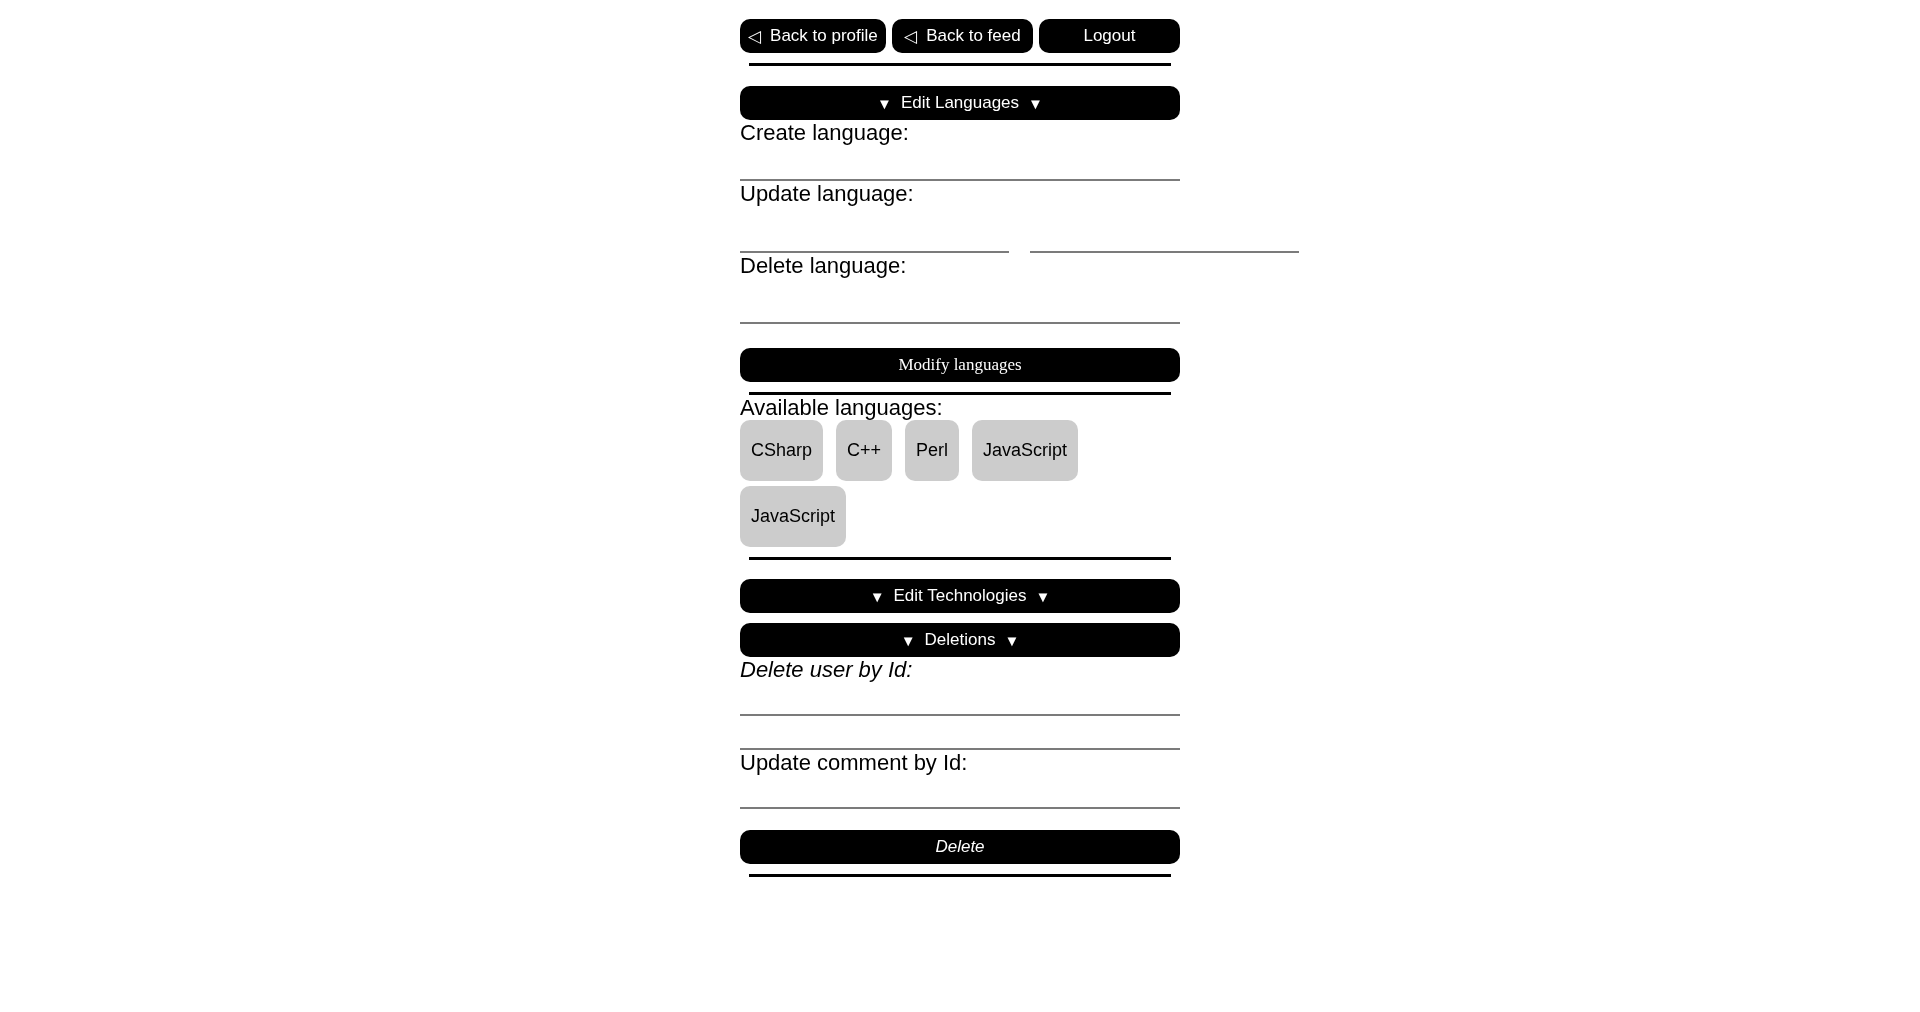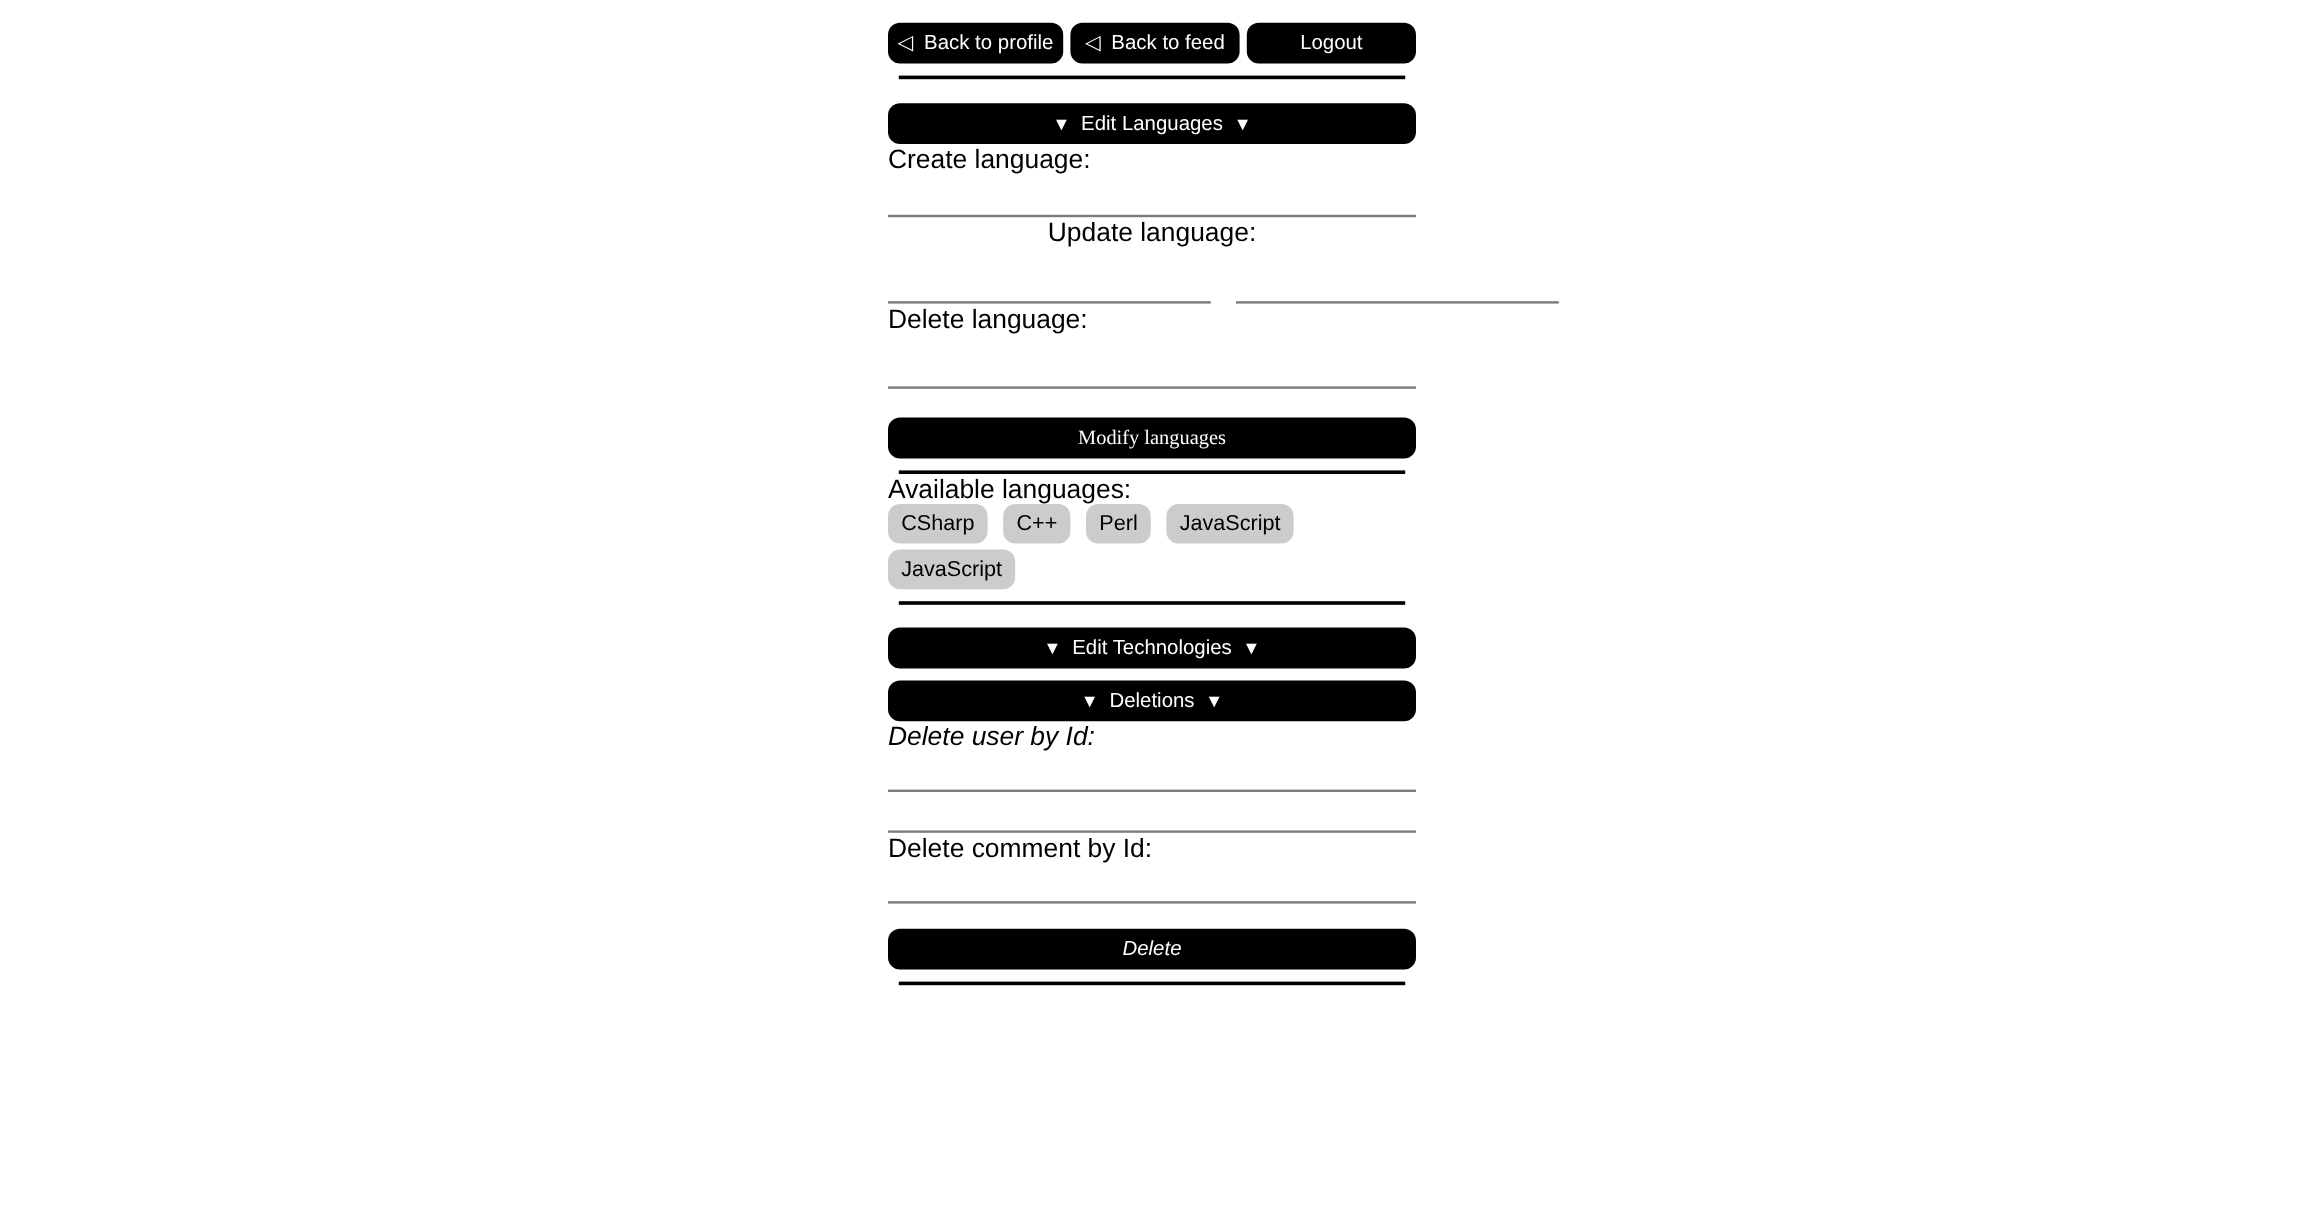--- a/index.html
+++ b/index.html
@@ -58,32 +58,32 @@
     font-size:20px;font-family:inherit;color:var(--text);
     border-radius:0;padding:0 2px;
   }
   .input-row{display:flex;gap:21px;}
   .input-row input.underline-input{flex:1;width:auto;}
 
   .chips{display:flex;flex-wrap:wrap;gap:5px 13px;align-items:flex-start;}
   .chip{
     background:var(--chip-bg);
     border-radius:10px;
-    padding:5px 11px;
+    padding:19px 11px;
     font-size:18px;line-height:23px;
     color:var(--text);
     cursor:pointer;
     white-space:nowrap;
   }
 
   .caret{font-size:15px;}
   .back-glyph{font-size:17px;}
 
   .mt2{margin-top:2px;}   .mt10{margin-top:10px;} .mt12{margin-top:12px;}
-  .mt13{margin-top:13px;} .mt15{margin-top:15px;text-align:center;} .mt16{margin-top:16px;}
+  .mt13{margin-top:13px;} .mt15{margin-top:15px;} .mt16{margin-top:16px;}
   .mt18{margin-top:18px;} .mt19{margin-top:19px;} .mt20{margin-top:20px;}
   .mt21{margin-top:21px;font-style:italic;} .mt24{margin-top:24px;font-family:Liberation Serif, serif;} .mt29{margin-top:29px;}
   .mt30{margin-top:30px;} .mt0{margin-top:0;}
 </style>
 </head>
 <body>
 
 <div class="col">
 
   <div class="top-buttons">
@@ -147,21 +147,21 @@
     <span class="caret">▼</span>
     <span>Deletions</span>
     <span class="caret">▼</span>
   </button>
 
   <p class="label mt21">Delete user by Id:</p>
   <input class="underline-input mt0" type="text" value="" style="">
 
   <input class="underline-input mt0" type="text" value="" style="">
 
-  <p class="label mt29">Delete comment by Id:</p>
+  <p class="label mt29">Update comment by Id:</p>
   <input class="underline-input mt0" type="text" value="" style="">
 
   <button class="btn full mt21">
     <span>Delete</span>
   </button>
 
   <hr class="divider">
 
 </div>
 

